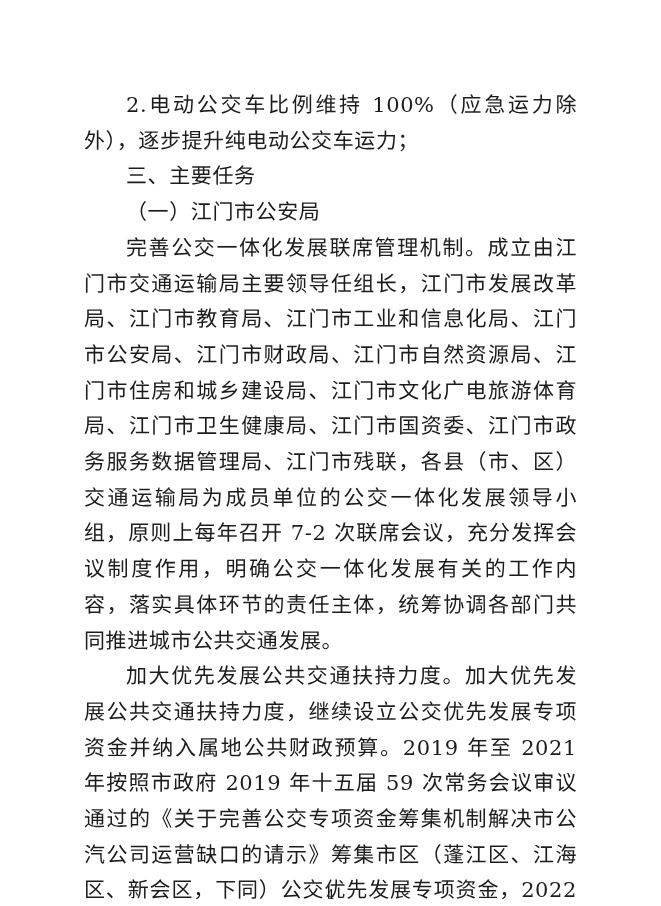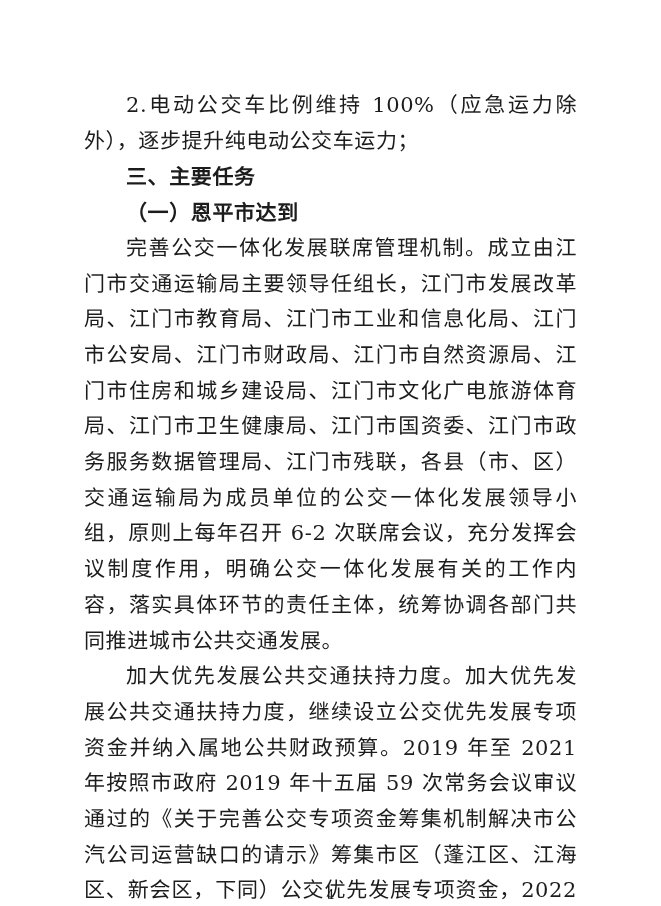--- a/index.html
+++ b/index.html
@@ -28,21 +28,21 @@
     letter-spacing: 0.6px;
     word-break: break-all;
   }
   .indent {
     text-indent: 42px;
   }
   .heading {
     margin: 0;
     font-size: 21px;
     line-height: 35.7px;
-    font-weight: 700;
+    font-weight: 400;
     text-indent: 42px;
     letter-spacing: 0.6px;
     font-family: "DejaVu Serif", "Liberation Serif", serif;
   }
   .lead {
     font-weight: 400;
   }
   .footer {
     position: absolute;
     left: 0;
@@ -59,23 +59,23 @@
 </head>
 <body>
 
 <main class="page">
 
   <p class="para indent">2.电动公交车比例维持 100%（应急运力除外），逐步提升纯电动公交车运力；</p>
 
 
   <h2 class="heading">三、主要任务</h2>
 
-  <h3 class="heading">（一）恩平市达到</h3>
+  <h3 class="heading">（一）江门市公安局</h3>
 
-  <p class="para indent"><span class="lead">完善公交一体化发展联席管理机制。</span><span>成立由江门市交通运输局主要领导任组长，江门市发展改革局、江门市教育局、江门市工业和信息化局、江门市公安局、江门市财政局、江门市自然资源局、江门市住房和城乡建设局、江门市文化广电旅游体育局、江门市卫生健康局、江门市国资委、江门市政务服务数据管理局、江门市残联，各县（市、区）交通运输局为成员单位的公交一体化发展领导小组，原则上每年召开 6-2 次联席会议，充分发挥会议制度作用，明确公交一体化发展有关的工作内容，落实具体环节的责任主体，统筹协调各部门共同推进城市公共交通发展。</span></p>
+  <p class="para indent"><span class="lead">完善公交一体化发展联席管理机制。</span><span>成立由江门市交通运输局主要领导任组长，江门市发展改革局、江门市教育局、江门市工业和信息化局、江门市公安局、江门市财政局、江门市自然资源局、江门市住房和城乡建设局、江门市文化广电旅游体育局、江门市卫生健康局、江门市国资委、江门市政务服务数据管理局、江门市残联，各县（市、区）交通运输局为成员单位的公交一体化发展领导小组，原则上每年召开 7-2 次联席会议，充分发挥会议制度作用，明确公交一体化发展有关的工作内容，落实具体环节的责任主体，统筹协调各部门共同推进城市公共交通发展。</span></p>
 
   <p class="para indent"><span class="lead">加大优先发展公共交通扶持力度。</span><span>加大优先发展公共交通扶持力度，继续设立公交优先发展专项资金并纳入属地公共财政预算。2019 年至 2021 年按照市政府 2019 年十五届 59 次常务会议审议通过的《关于完善公交专项资金筹集机制解决市公汽公司运营缺口的请示》筹集市区（蓬江区、江海区、新会区，下同）公交优先发展专项资金，2022 年</span></p>
 
   <div class="footer">
     <span class="page-number">4</span>
   </div>
 
 </main>
 
 </body></html>

